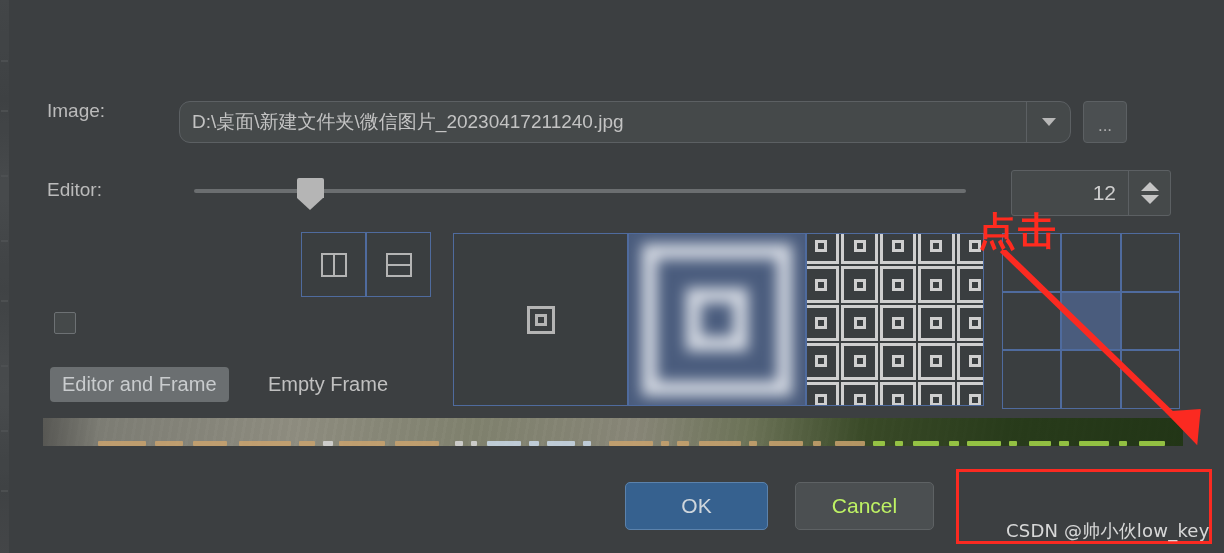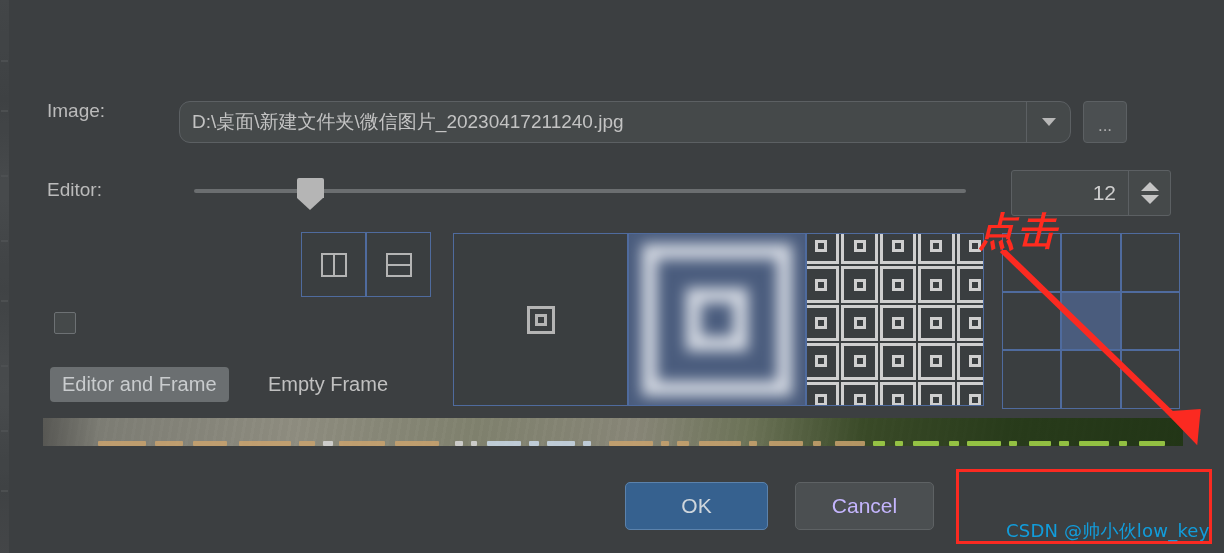--- a/index.html
+++ b/index.html
@@ -163,38 +163,37 @@
       repeating-linear-gradient(100deg, rgba(255,255,255,.07) 0 3px, rgba(0,0,0,.07) 3px 9px);
   }
   .strip-code { position: absolute; left: 0; bottom: -2px; width: 100%; height: 10px; }
   .cseg { position: absolute; height: 5px; bottom: 2px; border-radius: 1px; }
 
   
   .btn { position: absolute; top: 482px; height: 48px; border-radius: 5px;
     display: flex; align-items: center; justify-content: center;
     font-size: 21px; cursor: pointer; }
   .btn-ok { left: 625px; width: 143px; background: #36618f; border: 1px solid #5b82ac; color: #cfd6dc; }
-  .btn-cancel { left: 795px; width: 139px; background: #4b4f51; border: 1px solid #5e6264; color: #c4b5fd; }
+  .btn-cancel { left: 795px; width: 139px; background: #4b4f51; border: 1px solid #5e6264; color: #bef264; }
   .btn-clear { left: 962px; width: 230px; background: #4b4f51; border: 1px solid #5e6264; color: #c5c8ca; }
 
   
   .anno-text {
     position: absolute; left: 978px; top: 206px; color: #ff2b1f;
     font-size: 38px; font-weight: bold; letter-spacing: 2px;
     font-family: "DejaVu Sans", sans-serif;
-    font-style: italic;
   }
   .anno-rect {
     position: absolute; left: 956px; top: 469px; width: 256px; height: 75px;
     border: 3px solid #fb2a21; pointer-events: none;
   }
   .anno-arrow { position: absolute; left: 1000px; top: 250px; width: 230px; height: 210px; pointer-events: none; }
   .watermark {
     position: absolute; left: 1006px; top: 519px;
-    color: #0ea5e9; font-size: 18px; letter-spacing: .2px;
+    color: #e5e5e5; font-size: 18px; letter-spacing: .2px;
     font-family: "DejaVu Sans", sans-serif; opacity: .92;
   }
 </style>
 </head>
 <body>
 
 <div id="root">
 
   <div class="bg-left-strip">
     <div class="tick" style="top:60px"></div>

